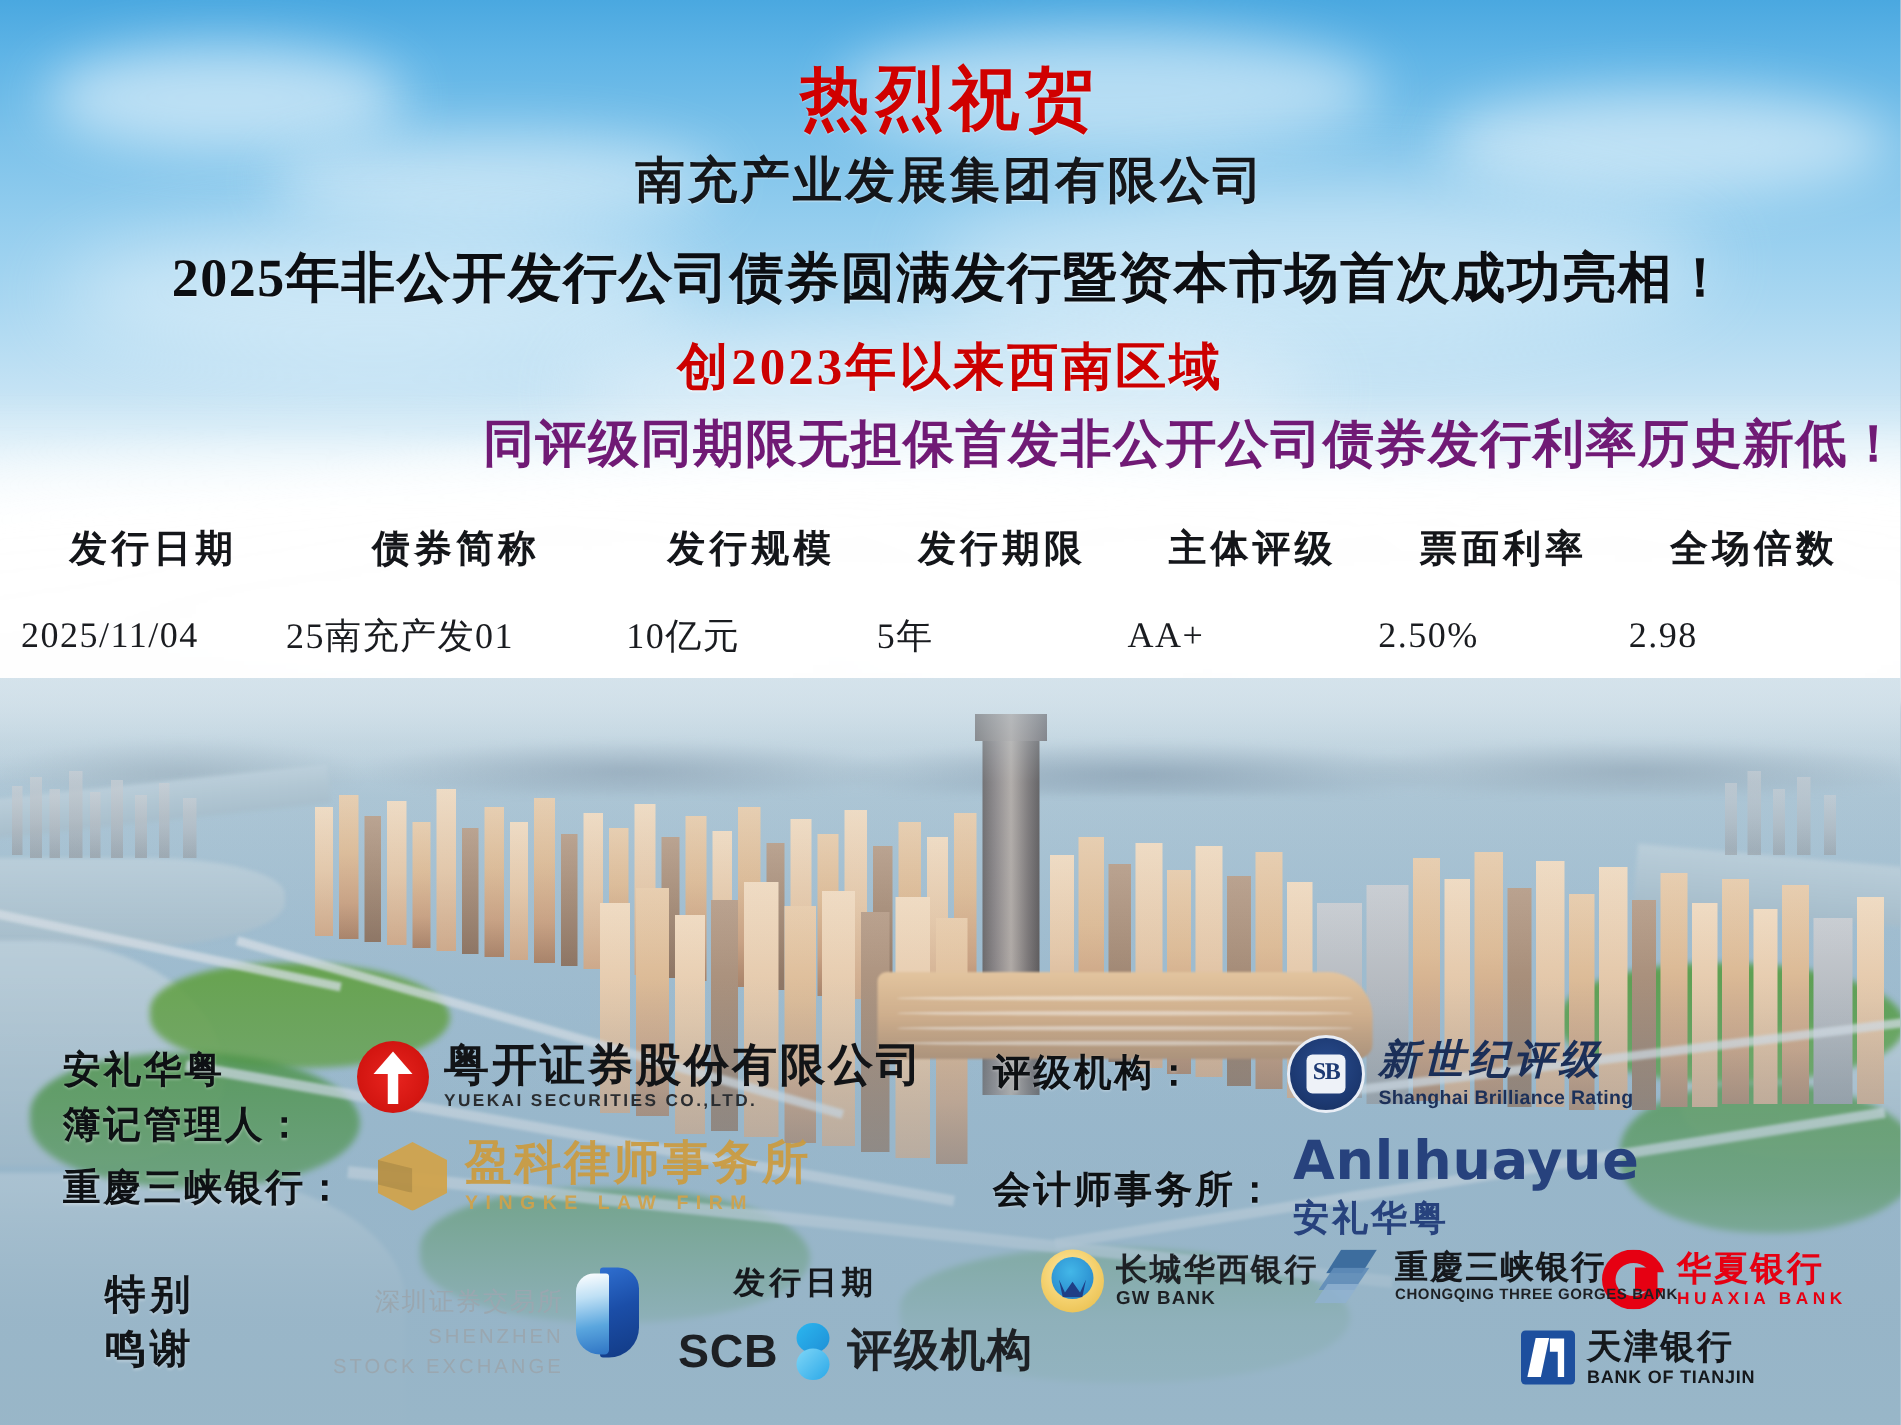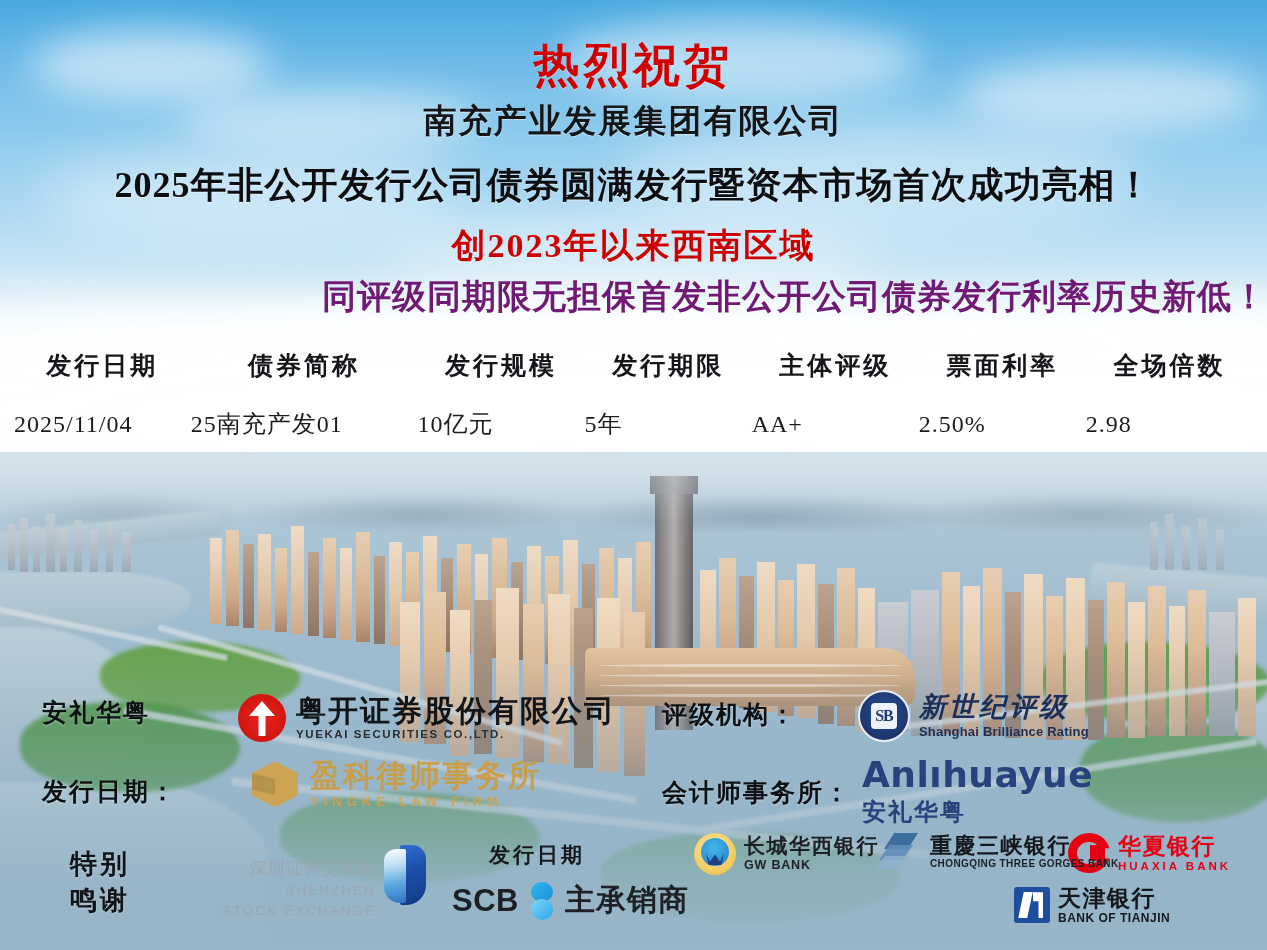--- a/index.html
+++ b/index.html
@@ -411,21 +411,22 @@
           <td>5年</td>
           <td>AA+</td>
           <td>2.50%</td>
           <td>2.98</td>
         </tr>
       </tbody>
     </table>
   </div>
 
   <div class="plabel" style="left:42px;top:696px;">安礼华粤</div>
-  <div class="plabel" style="left:42px;top:775px;">发行日期：</div>
+  <div class="plabel" style="left:42px;top:733px;">簿记管理人：</div>
+  <div class="plabel" style="left:42px;top:775px;">重慶三峡银行：</div>
   <div class="plabel" style="left:662px;top:698px;">评级机构：</div>
   <div class="plabel" style="left:662px;top:776px;">会计师事务所：</div>
 
   <div class="yk">
     <div class="yk-mark"></div>
     <div class="yk-txt logo-cn">
       <div class="l1">粤开证券股份有限公司</div>
       <div class="l2 logo-en">YUEKAI SECURITIES CO.,LTD.</div>
     </div>
   </div>
@@ -472,21 +473,21 @@
   </div>
 
   <div class="arr-label">发行日期</div>
 
   <div class="scb">
     <div class="en">SCB</div>
     <div class="scb-mark">
         <div class="u"></div>
         <div class="d"></div>
       </div>
-    <div class="cn">主承销商</div>
+    <div class="cn">评级机构</div>
   </div>
 
   <div class="bank" style="left:694px;top:833px;">
     <div class="gw-mark"></div>
     <div class="tw">
       <div class="cn" style="color:#1d2024">长城华西银行</div>
       <div class="en" style="color:#1d2024">GW BANK</div>
     </div>
   </div>
 

